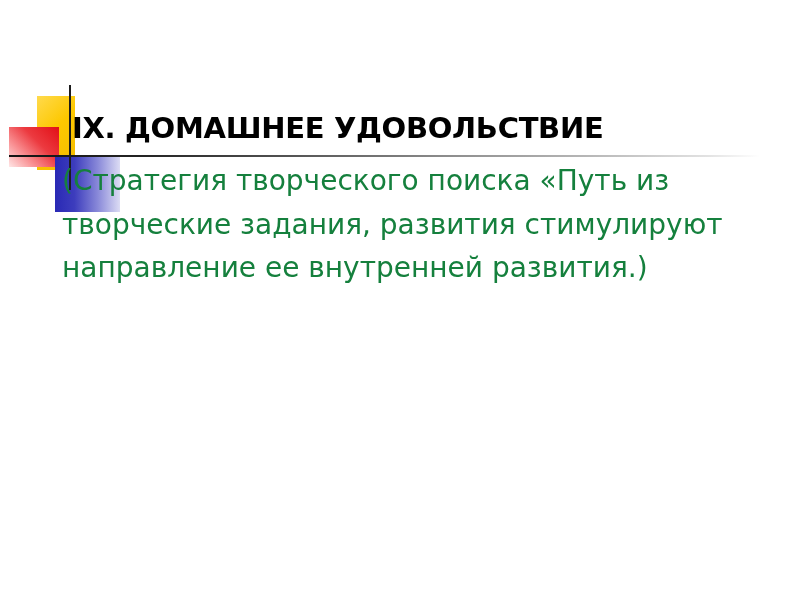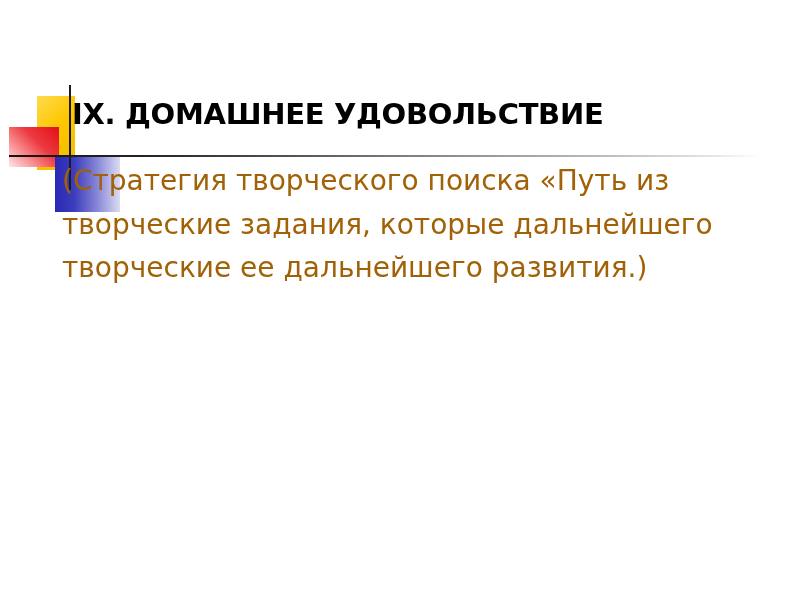--- a/index.html
+++ b/index.html
@@ -47,53 +47,53 @@
     left: 9px; top: 155px;
     width: 751px; height: 2px;
     background: linear-gradient(to right,
       #141414 0%, #242424 18%, #555555 38%,
       #8c8c8c 58%, #b9b9b9 78%, #e2e2e2 93%,
       rgba(255,255,255,0) 100%);
   }
   
   .slide-title {
     position: absolute;
-    left: 72px; top: 96px;
+    left: 72px; top: 110px;
     width: 700px;
     font-size: 29px;
     font-weight: bold;
     letter-spacing: -0.3px;
     line-height: 36px;
     color: #000000;
     white-space: nowrap;
   }
   .slide-body {
     position: absolute;
     left: 62px; top: 159px;
     width: 680px;
     font-size: 28px;
     line-height: 43.5px;
-    color: #a16207;
+    color: #15803d;
   }
   .body-line {
     white-space: nowrap;
   }
 </style>
 </head>
 <body>
 
 <div class="slide">
 
   <div class="decor-yellow"></div>
   <div class="decor-red"></div>
   <div class="decor-blue"></div>
   <div class="crosshair-vertical"></div>
   <div class="title-rule"></div>
 
   <div class="slide-title">IX. ДОМАШНЕЕ УДОВОЛЬСТВИЕ</div>
 
   <div class="slide-body">
     <div class="body-line">(Стратегия творческого поиска «Путь из</div>
-    <div class="body-line">творческие задания, которые дальнейшего</div>
-    <div class="body-line">творческие ее дальнейшего развития.)</div>
+    <div class="body-line">творческие задания, развития стимулируют</div>
+    <div class="body-line">направление ее внутренней развития.)</div>
   </div>
 
 </div>
 
 </body></html>

